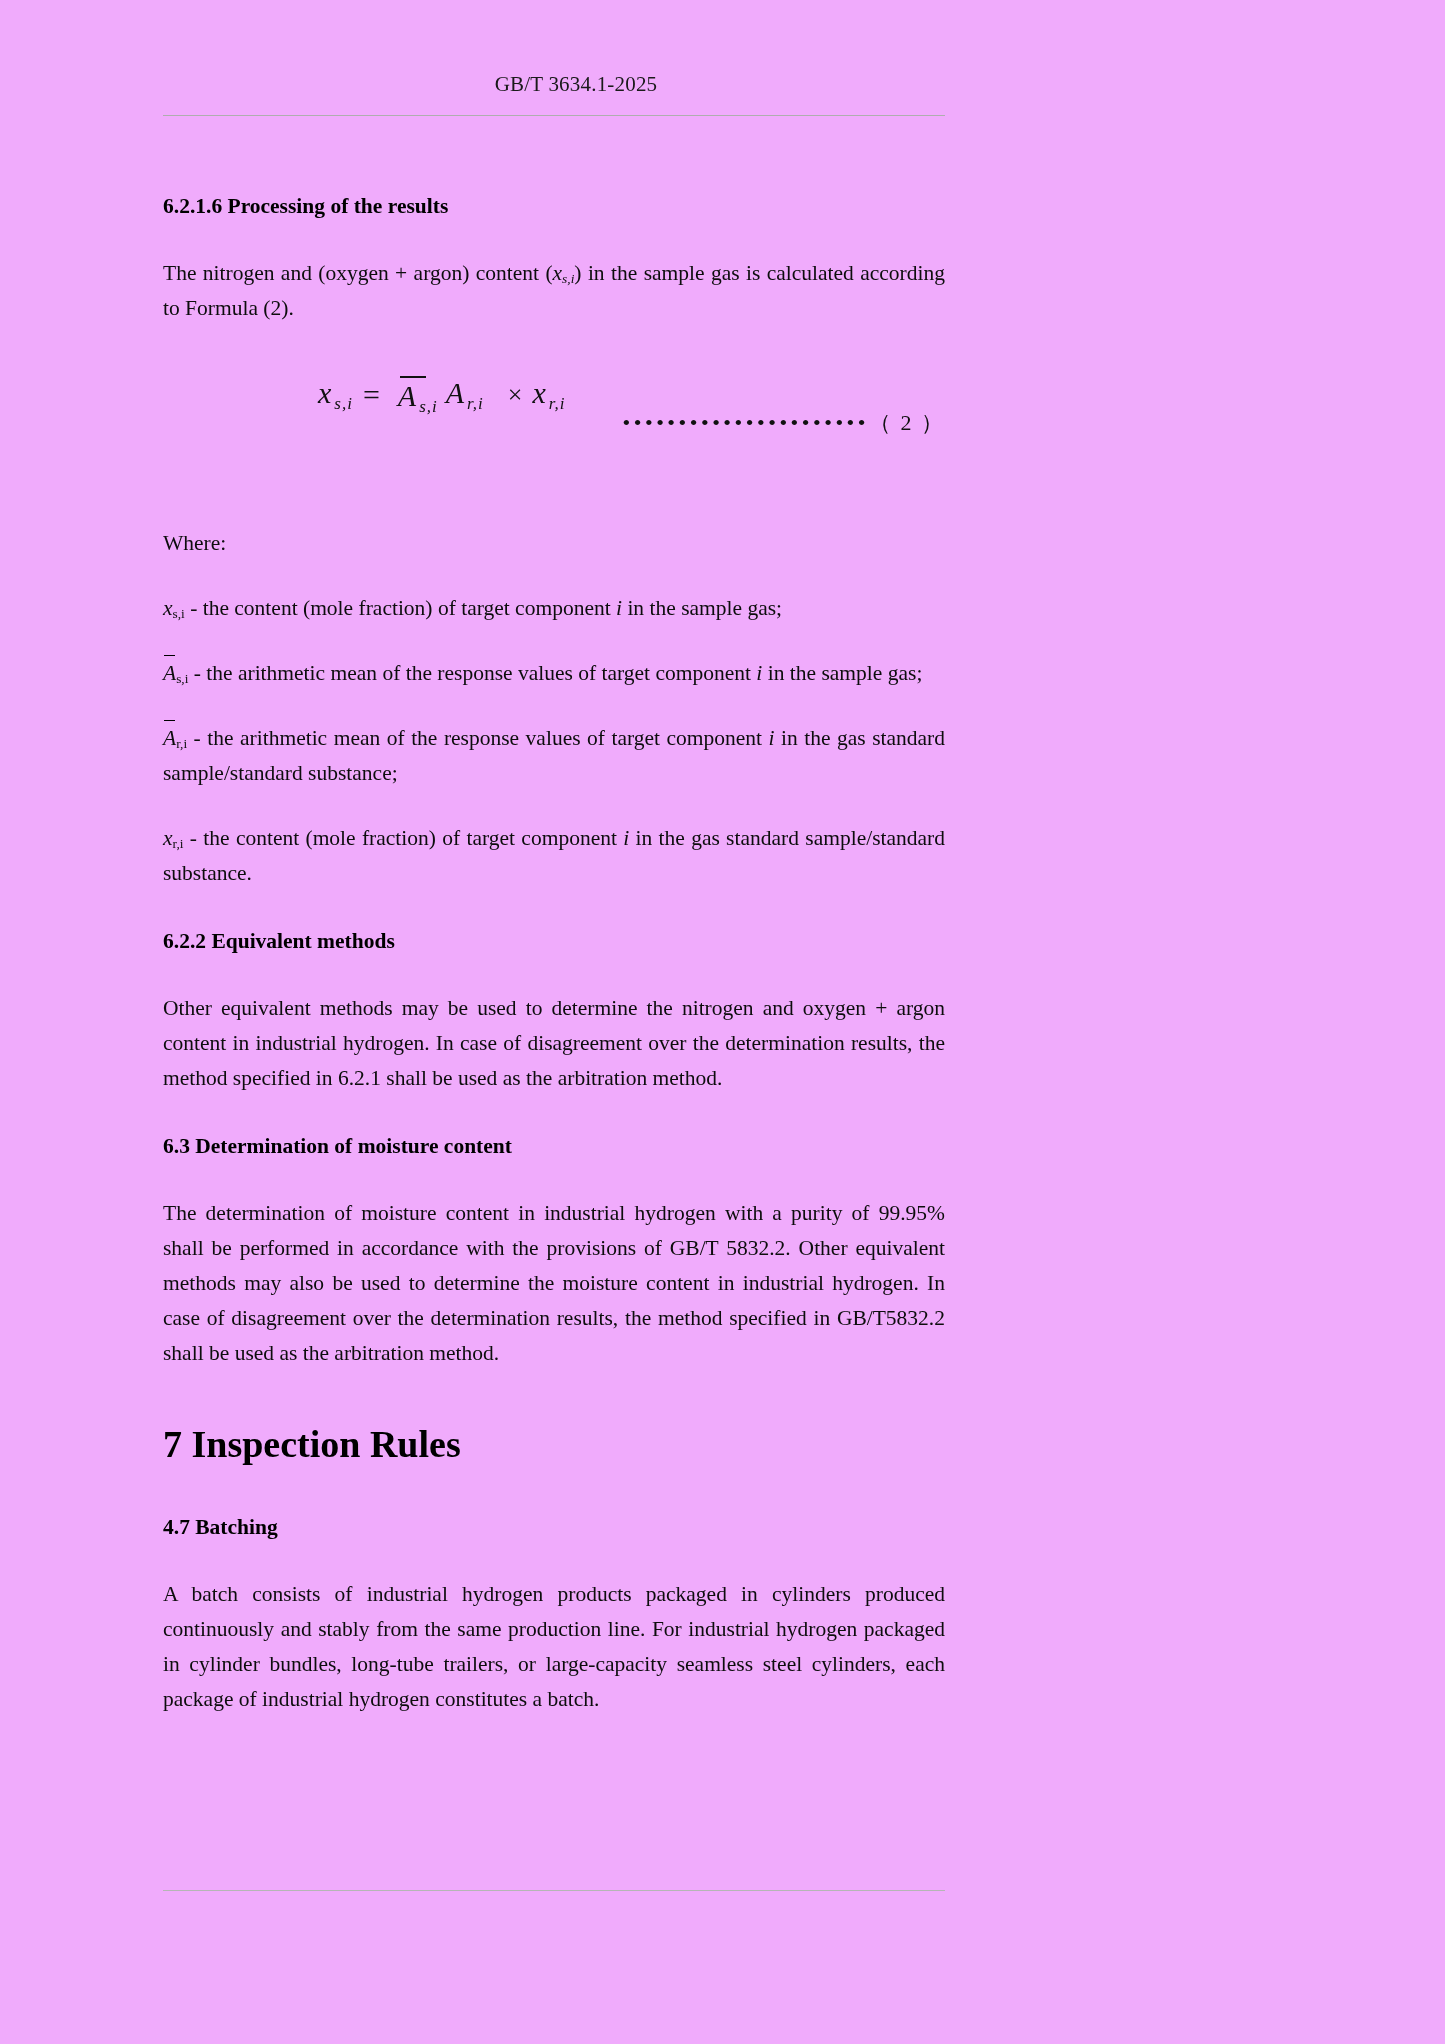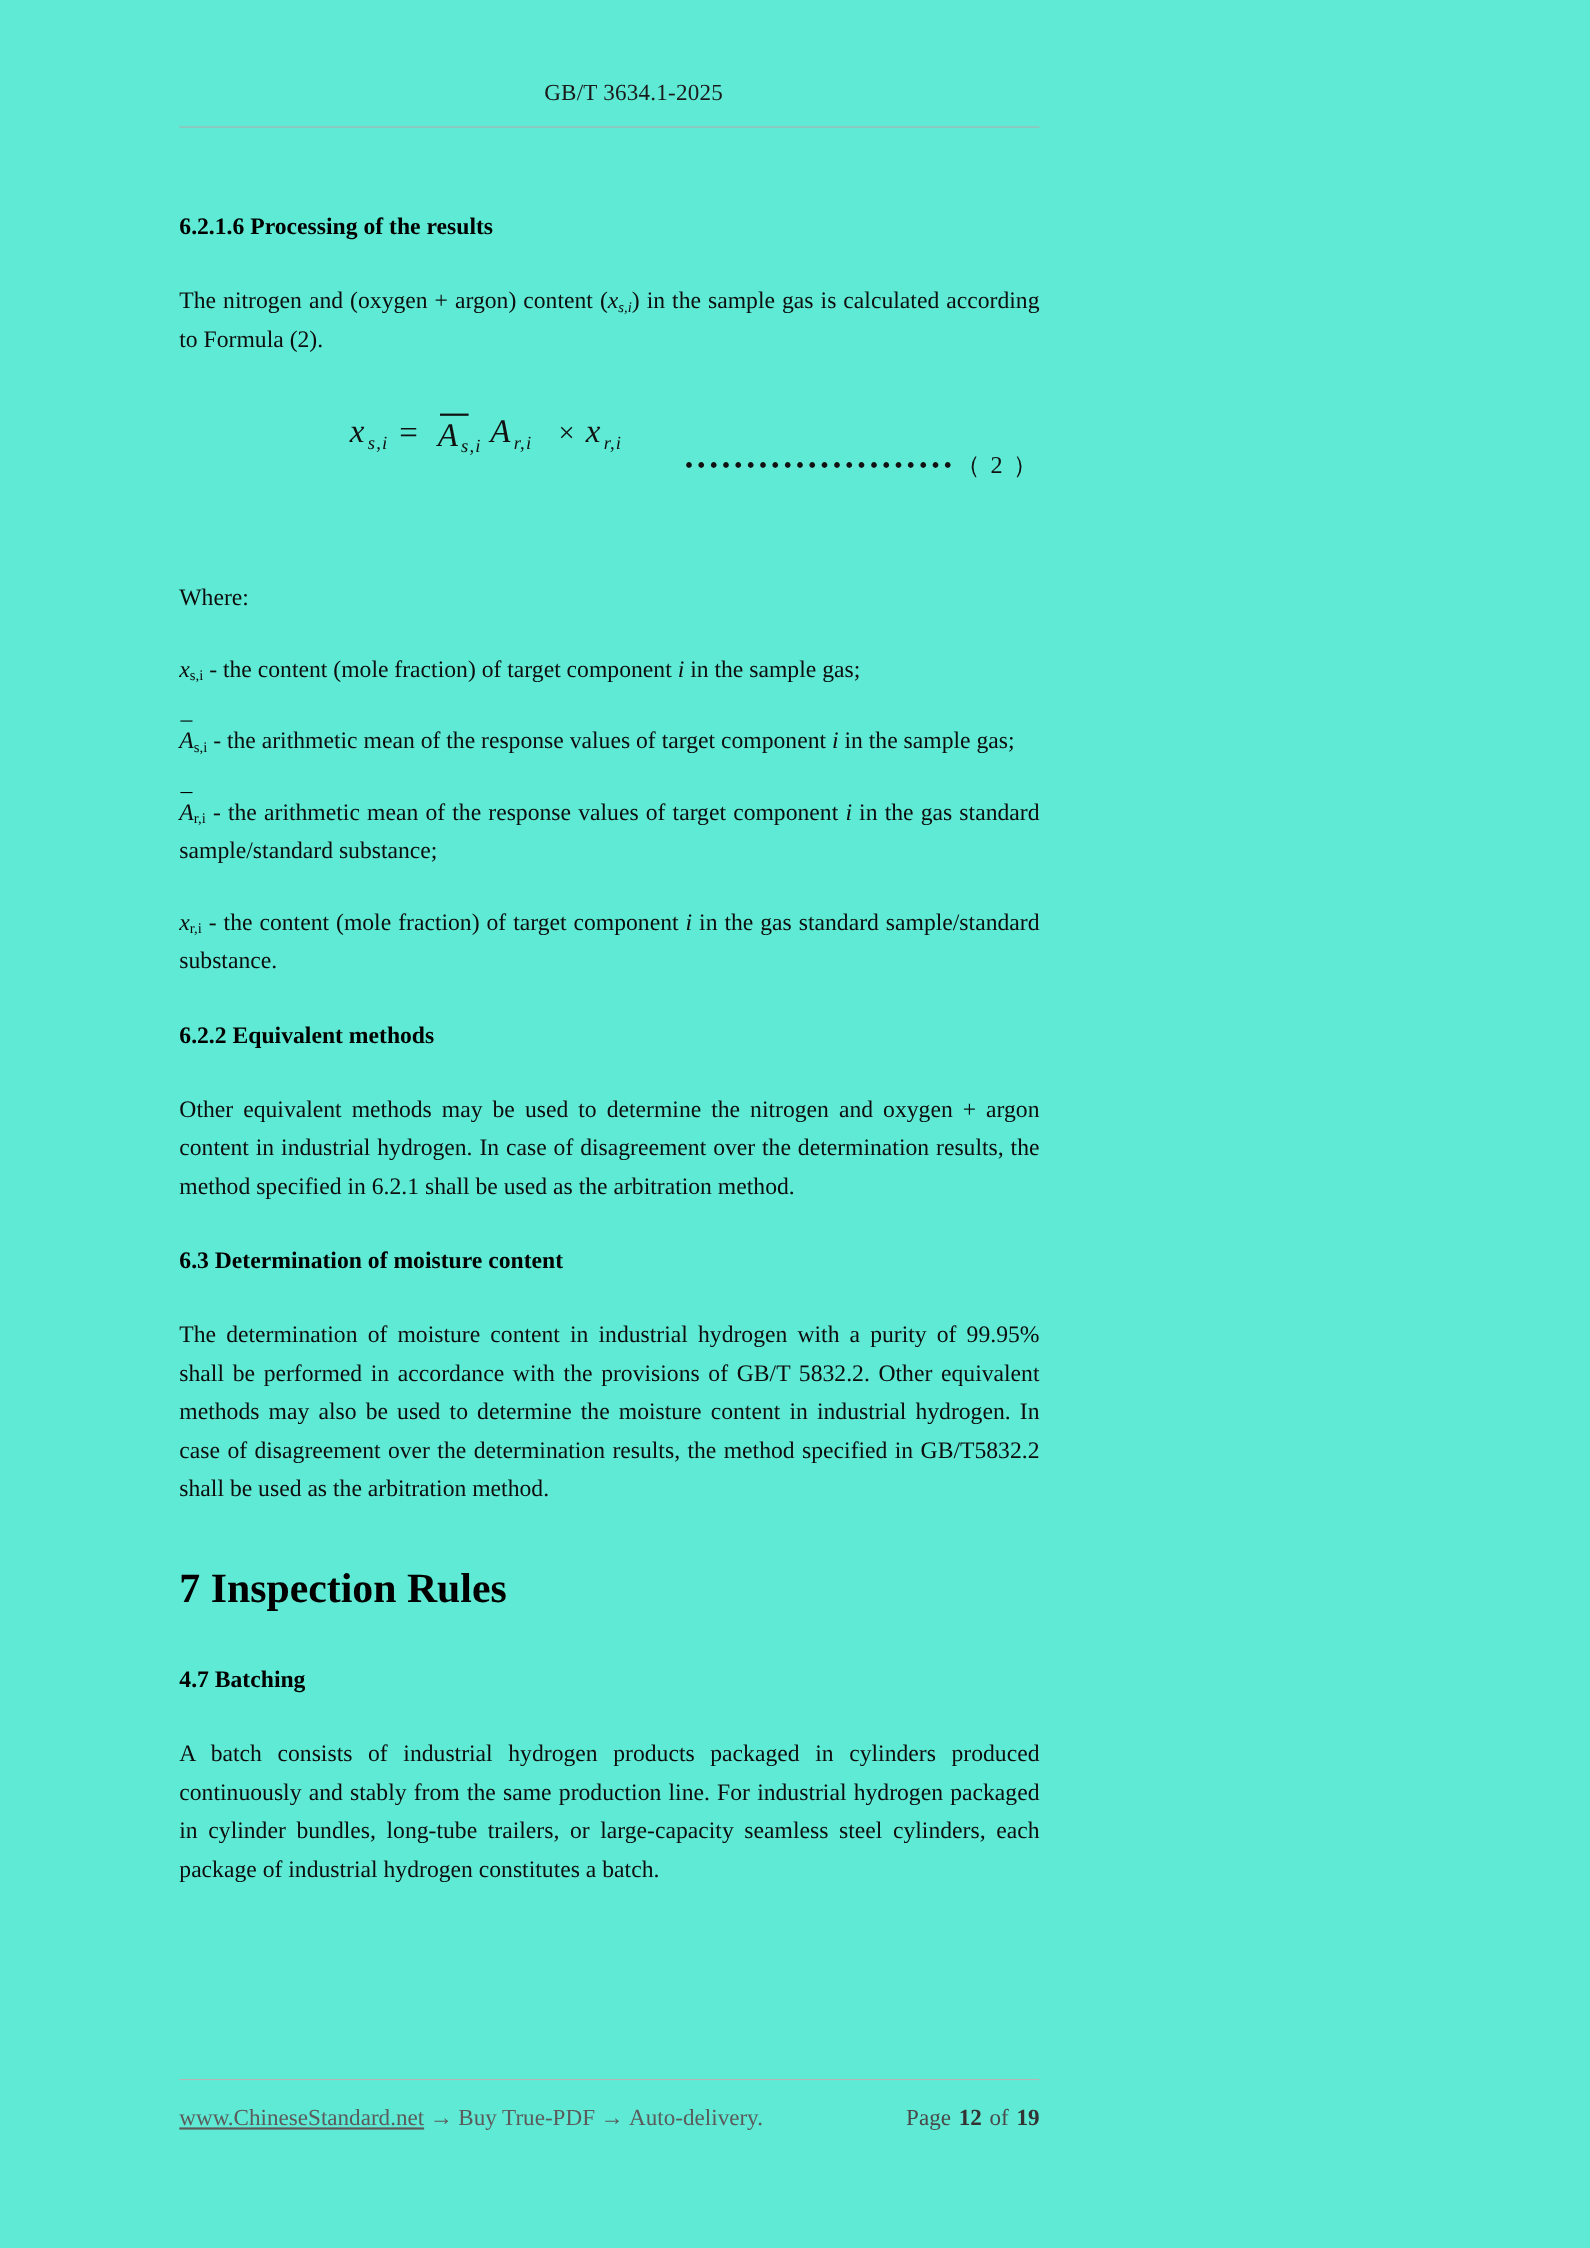--- a/index.html
+++ b/index.html
@@ -9,21 +9,21 @@
   }
   body {
     font-family: "Liberation Serif", "DejaVu Serif", serif;
     color: #000000;
   }
   .page {
     position: relative;
     width: 1445px;
     height: 2044px;
     margin: 0 auto;
-    background: #5eead4;
+    background: #f0abfc;
     box-sizing: border-box;
     padding: 0;
     overflow: hidden;
   }
   .content {
     position: absolute;
     left: 163px;
     top: 0;
     width: 782px;
   }
@@ -298,23 +298,15 @@
     <h3 class="heading">4.7 Batching</h3>
 
     <div class="gap-34"></div>
 
     <p class="body">A batch consists of industrial hydrogen products packaged in cylinders produced continuously and stably from the same production line. For industrial hydrogen packaged in cylinder bundles, long-tube trailers, or large-capacity seamless steel cylinders, each package of industrial hydrogen constitutes a batch.</p>
 
   </div>
 
   <div class="footer">
     <div class="footer-rule"></div>
-    <div class="footer-line">
-      <div class="footer-left">
-        <span class="site">www.ChineseStandard.net</span><span class="arrow">→</span><span>Buy True-PDF</span><span class="arrow">→</span><span>Auto-delivery.</span>
-      </div>
-      <div class="footer-right">
-        <span>Page</span><span class="sp"></span><b>12</b><span class="sp"></span><span>of</span><span class="sp"></span><b>19</b>
-      </div>
-    </div>
   </div>
 
 </div>
 
 </body></html>

